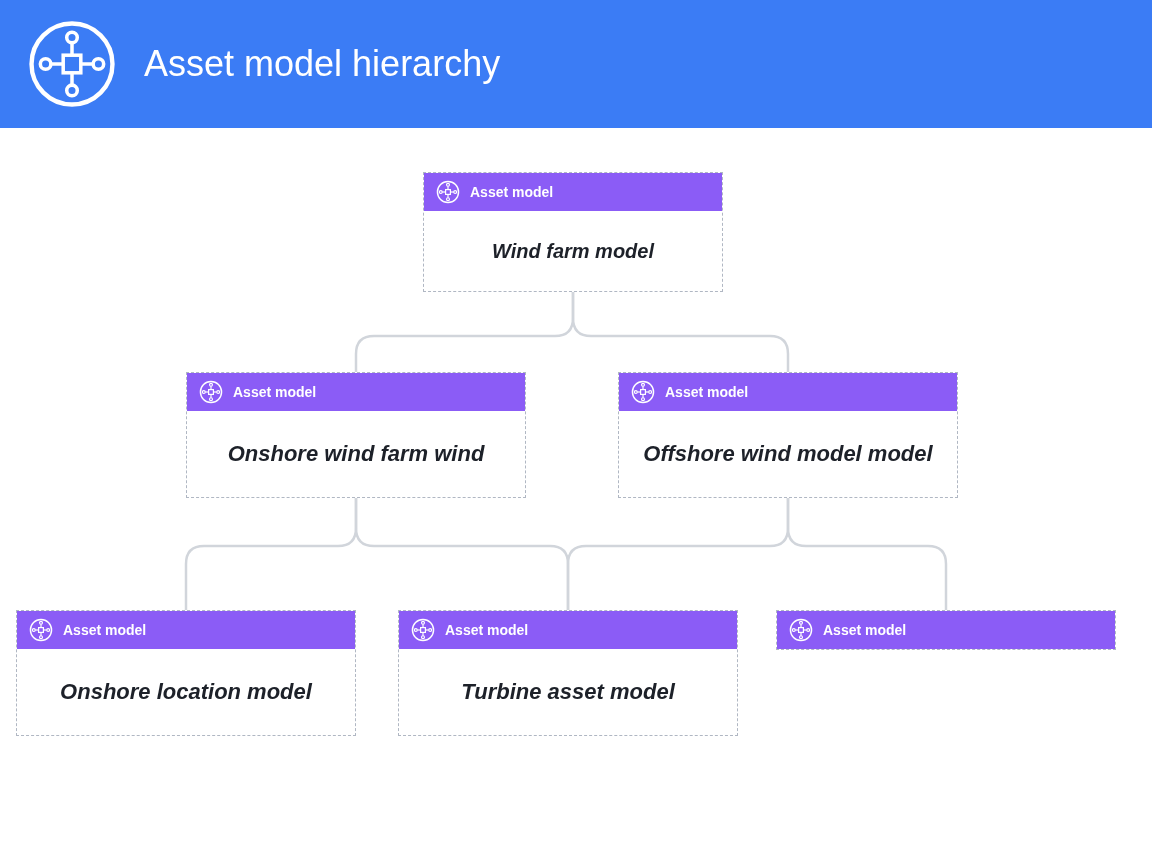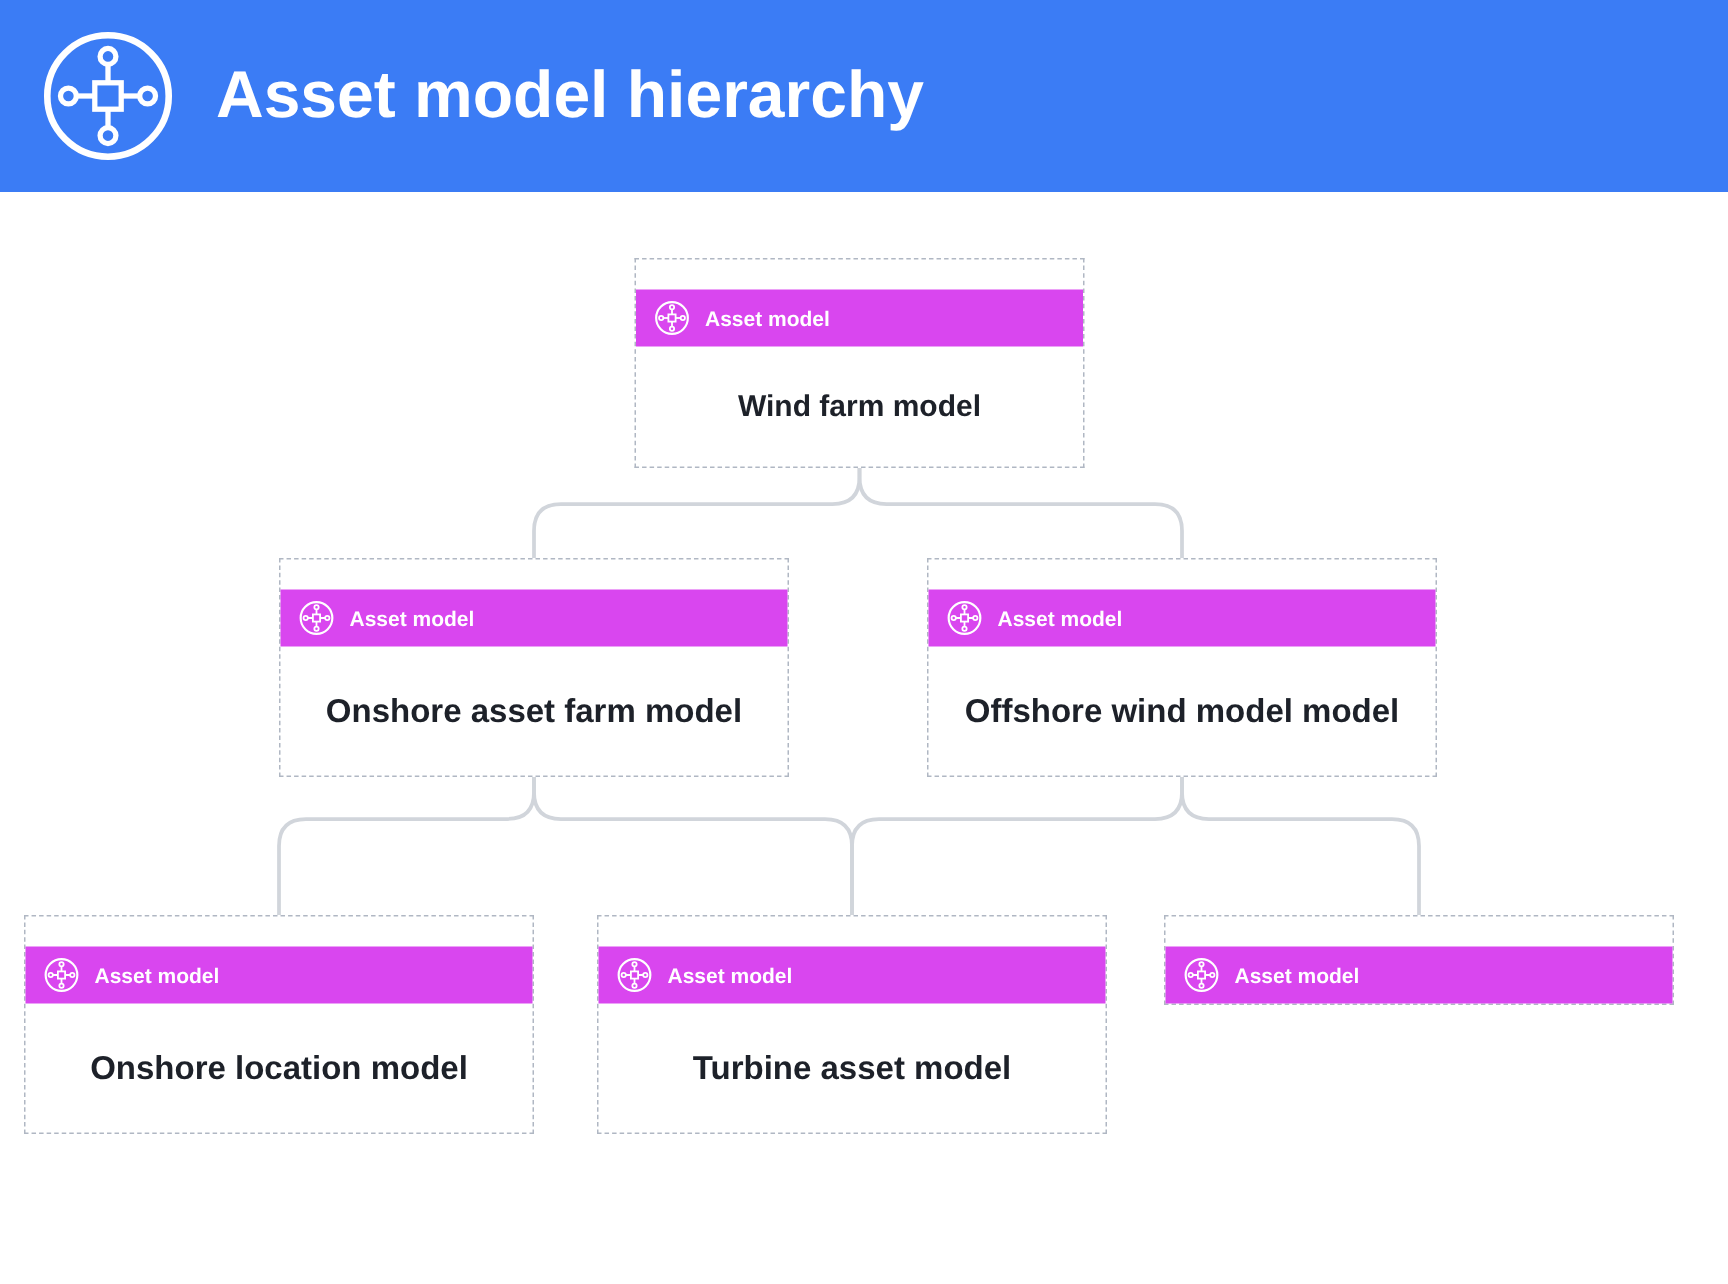--- a/index.html
+++ b/index.html
@@ -14,62 +14,62 @@
   .header {
     background: #3b7cf5;
     height: 128px;
     display: flex;
     align-items: center;
     padding-left: 28px;
     gap: 28px;
   }
   .header-title {
     color: #ffffff;
-    font-size: 44px;
-    font-weight: 700;
+    font-size: 36px;
+    font-weight: 400;
   }
   .header-icon {
     width: 88px;
     height: 88px;
   }
 
   .canvas {
     position: absolute;
     top: 128px;
     left: 0;
     width: 1152px;
     height: 728px;
   }
 
   .node {
     position: absolute;
     background: #ffffff;
     border: 1px dashed #b0b7c3;
   }
   .node-header {
-    background: #d946ef;
+    background: #8b5cf6;
     color: #ffffff;
     display: flex;
     align-items: center;
     gap: 10px;
     padding: 7px 12px;
     font-size: 14px;
     font-weight: 600;
-    margin-top: 20px;
   }
   .node-icon {
     width: 24px;
     height: 24px;
   }
   .node-body {
     display: flex;
     align-items: center;
     justify-content: center;
     font-weight: 700;
     color: #1d2129;
+    font-style: italic;
   }
 
   
   .n1 { left: 423px; top: 44px; width: 300px; }
   .n1 .node-body { height: 80px; font-size: 20px; }
 
   
   .n2 { left: 186px; top: 244px; width: 340px; }
   .n2 .node-body { height: 86px; font-size: 22px; }
   .n3 { left: 618px; top: 244px; width: 340px; }
@@ -154,21 +154,21 @@
         <circle cx="50" cy="80" r="6" fill="none" stroke="#ffffff" stroke-width="5"></circle>
         <circle cx="20" cy="50" r="6" fill="none" stroke="#ffffff" stroke-width="5"></circle>
         <circle cx="80" cy="50" r="6" fill="none" stroke="#ffffff" stroke-width="5"></circle>
         <line x1="50" y1="26" x2="50" y2="40" stroke="#ffffff" stroke-width="5"></line>
         <line x1="50" y1="60" x2="50" y2="74" stroke="#ffffff" stroke-width="5"></line>
         <line x1="26" y1="50" x2="40" y2="50" stroke="#ffffff" stroke-width="5"></line>
         <line x1="60" y1="50" x2="74" y2="50" stroke="#ffffff" stroke-width="5"></line>
       </svg>
       <span>Asset model</span>
     </div>
-    <div class="node-body">Onshore asset farm model</div>
+    <div class="node-body">Onshore wind farm wind</div>
   </div>
 
   <div class="node n3">
     <div class="node-header">
       <svg class="node-icon" viewBox="0 0 100 100">
         <circle cx="50" cy="50" r="44" fill="none" stroke="#ffffff" stroke-width="6"></circle>
         <rect x="40" y="40" width="20" height="20" fill="none" stroke="#ffffff" stroke-width="5"></rect>
         <circle cx="50" cy="20" r="6" fill="none" stroke="#ffffff" stroke-width="5"></circle>
         <circle cx="50" cy="80" r="6" fill="none" stroke="#ffffff" stroke-width="5"></circle>
         <circle cx="20" cy="50" r="6" fill="none" stroke="#ffffff" stroke-width="5"></circle>

